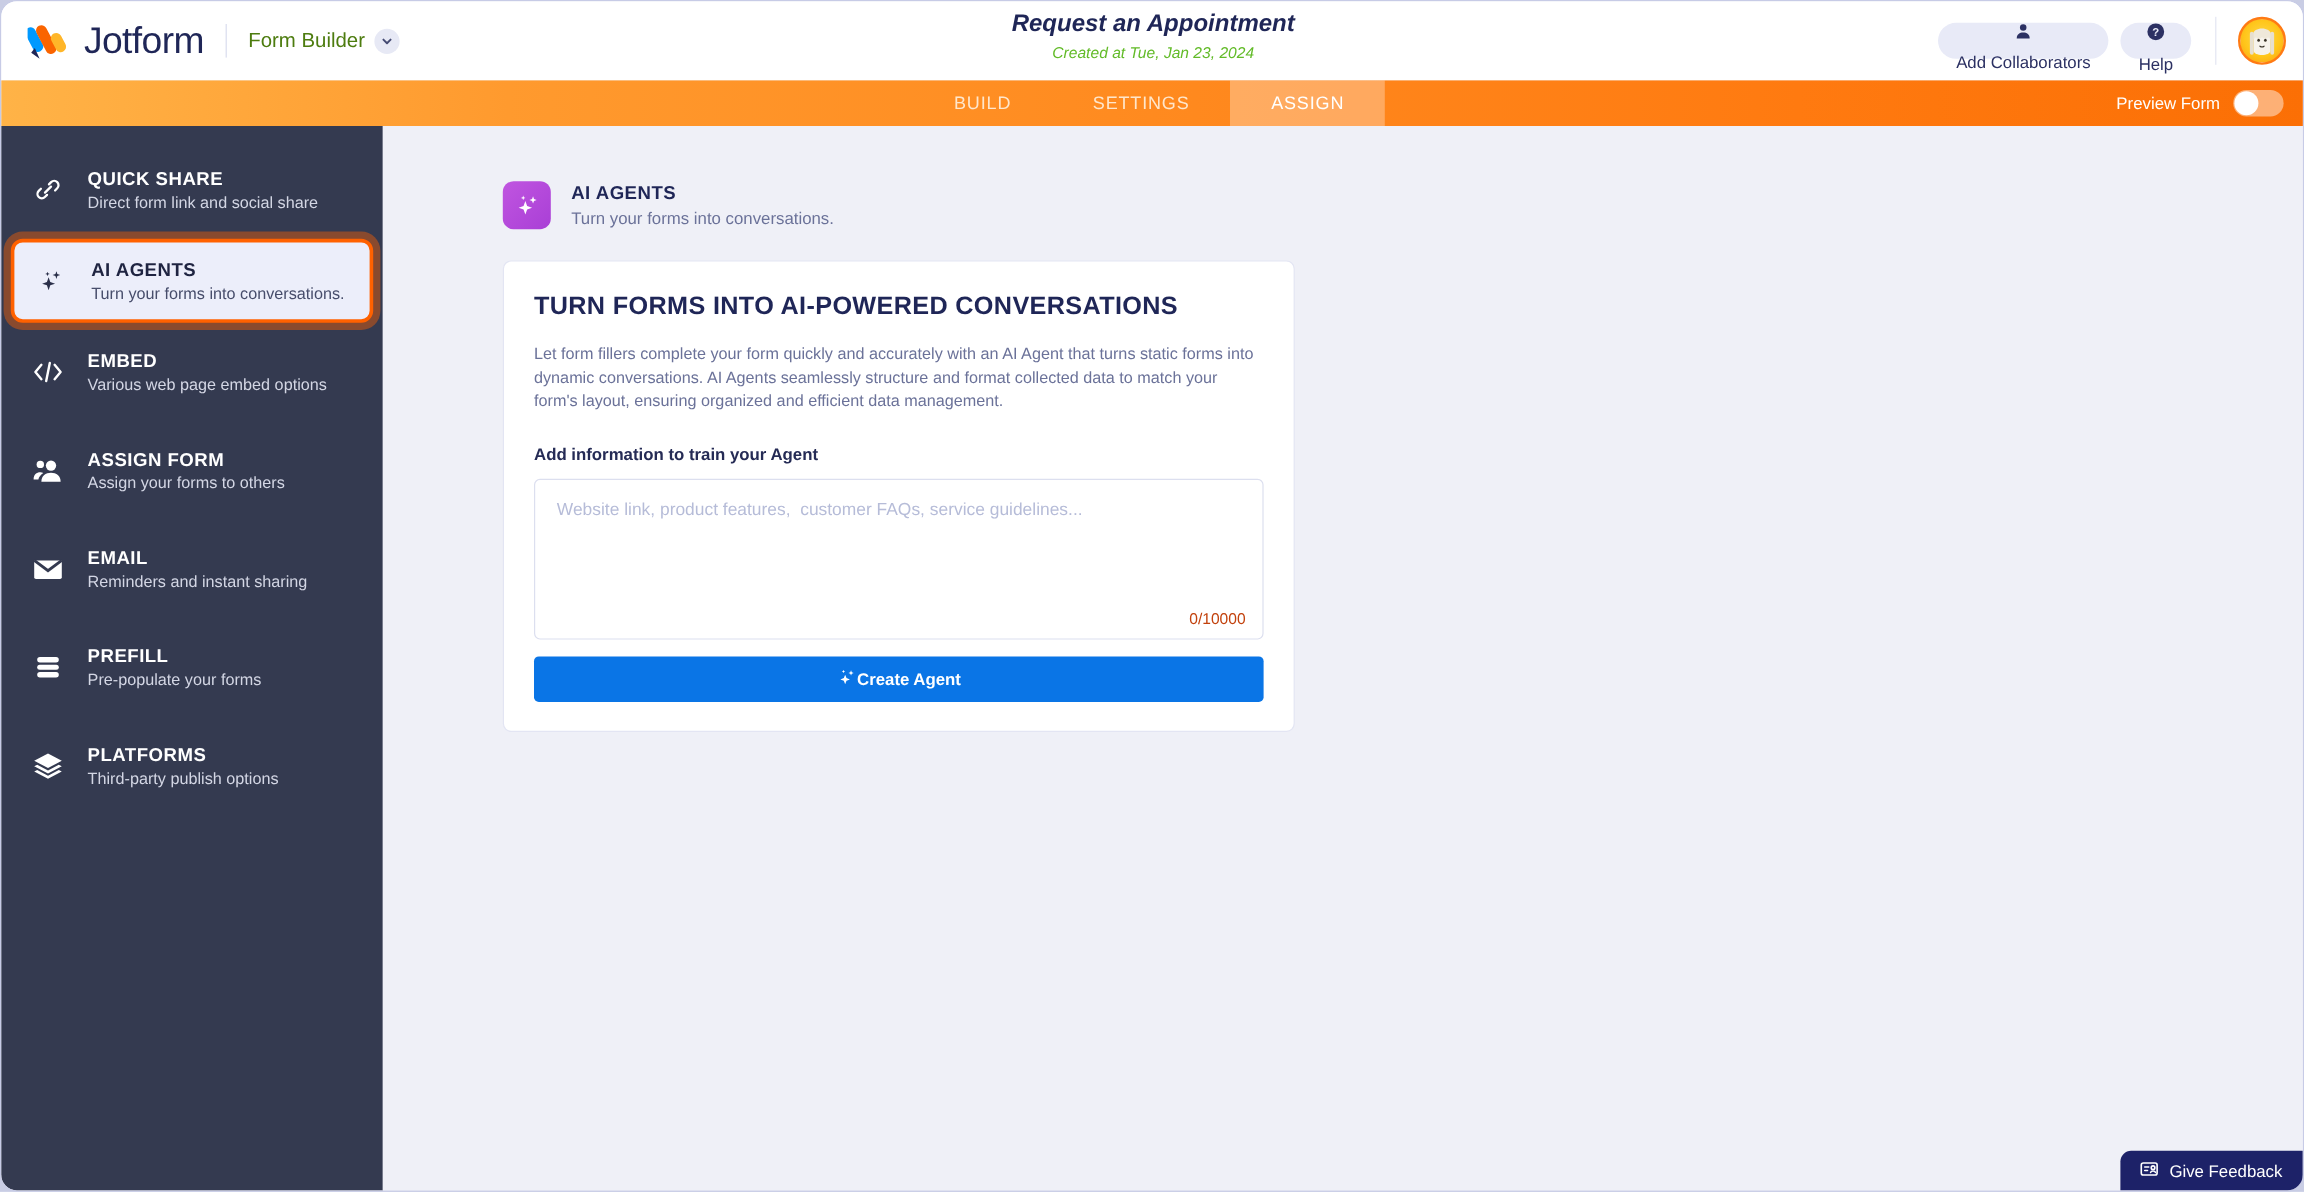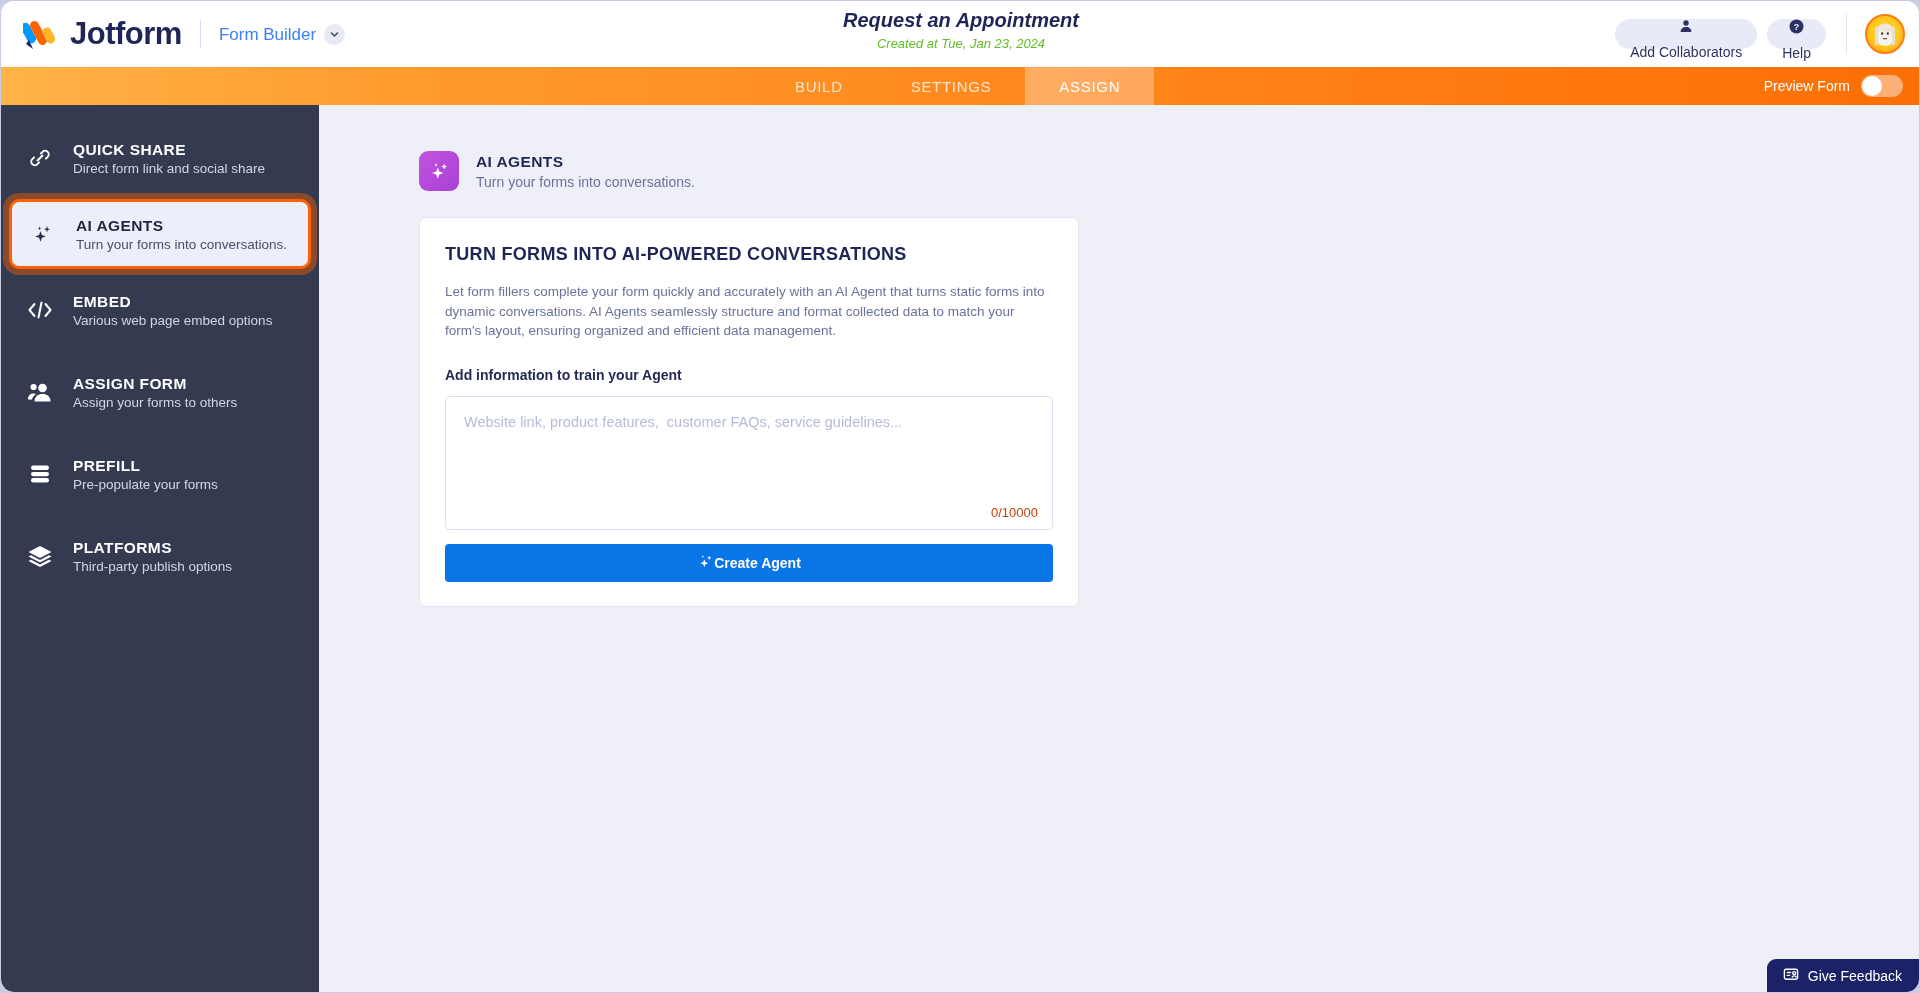--- a/index.html
+++ b/index.html
@@ -19,26 +19,26 @@
 
   
   .header {
     position:absolute; left:0; top:0; width:1920px; height:66px;
     background:#ffffff;
     display:flex; align-items:center;
   }
   .logo-wrap { display:flex; align-items:center; padding-left:22px; gap:13px; }
   .logo-mark { width:34px; height:32px; position:relative; }
   .logo-text {
-    font-size:31px; font-weight:bold; color:#1f2657; letter-spacing:-0.5px;
+    font-size:31px; font-weight:normal; color:#1f2657; letter-spacing:-0.5px;
   }
   .divider-v { width:1px; height:28px; background:#d9dcee; margin:0 18px; }
   .form-builder {
-    display:flex; align-items:flex-end; gap:8px;
-    font-size:17px; color:#3b82f6; font-weight:500;
+    display:flex; align-items:center; gap:8px;
+    font-size:17px; color:#4d7c0f; font-weight:500;
   }
   .chev-circle {
     width:21px; height:21px; border-radius:50%; background:#e7e9f5;
     display:flex; align-items:center; justify-content:center;
   }
   .chev-circle svg { display:block; }
 
   .title-block {
     position:absolute; left:0; right:0; top:6px;
     display:flex; flex-direction:column; align-items:center; pointer-events:none;font-style:italic;
@@ -137,21 +137,21 @@
     display:flex; align-items:center; justify-content:center; color:#fff;
   }
   .sec-title { font-size:15.5px; font-weight:bold; color:#1f2657; letter-spacing:0.4px; }
   .sec-sub { font-size:14px; color:#6b7299; margin-top:3px; }
 
   .card {
     width:660px; background:#ffffff; border:1px solid #e3e5f3;
     border-radius:7px; padding:26px 25px 24px 25px;
   }
   .card-title {
-    font-size:18px; font-weight:bold; color:#1f2657;
+    font-size:21px; font-weight:bold; color:#1f2657;
     letter-spacing:0.3px; margin-bottom:17px;
   }
   .card-desc {
     font-size:13.5px; line-height:19.5px; color:#6b7299; margin-bottom:26px;
   }
   .field-label {
     font-size:14px; font-weight:bold; color:#252b55; margin-bottom:13px;
   }
   .ta-wrap {
     position:relative; border:1px solid #dcdfef; border-radius:5px;
@@ -316,20 +316,32 @@
           <circle cx="6.6" cy="7" r="3.1"></circle>
           <path d="M1 19.5 C1 15.6 3.4 13.6 6.6 13.6 C7.6 13.6 8.4 13.8 9.1 14.1 C6.6 15.8 5.3 17.6 5 19.5 Z"></path>
         </svg>
       </span>
       <span class="txt">
         <span class="side-title">ASSIGN FORM</span>
         <span class="side-sub">Assign your forms to others</span>
       </span>
     </div>
 
+    <div class="side-item">
+      <span class="icon">
+        <svg width="26" height="20" viewBox="0 0 26 20" fill="currentColor">
+          <path d="M1.5 3 L24.5 3 L24.5 17 A1.5 1.5 0 0 1 23 18.5 L3 18.5 A1.5 1.5 0 0 1 1.5 17 Z"></path>
+          <path d="M1.5 3 L13 11.5 L24.5 3" fill="none" stroke="#343a50" stroke-width="2.4"></path>
+        </svg>
+      </span>
+      <span class="txt">
+        <span class="side-title">EMAIL</span>
+        <span class="side-sub">Reminders and instant sharing</span>
+      </span>
+    </div>
 
     <div class="side-item">
       <span class="icon">
         <svg width="24" height="22" viewBox="0 0 24 22" fill="currentColor">
           <rect x="3" y="2.5" width="18" height="4.6" rx="2.3"></rect>
           <rect x="3" y="9" width="18" height="4.2" rx="2.1"></rect>
           <rect x="3" y="15" width="18" height="4.6" rx="2.3"></rect>
         </svg>
       </span>
       <span class="txt">

